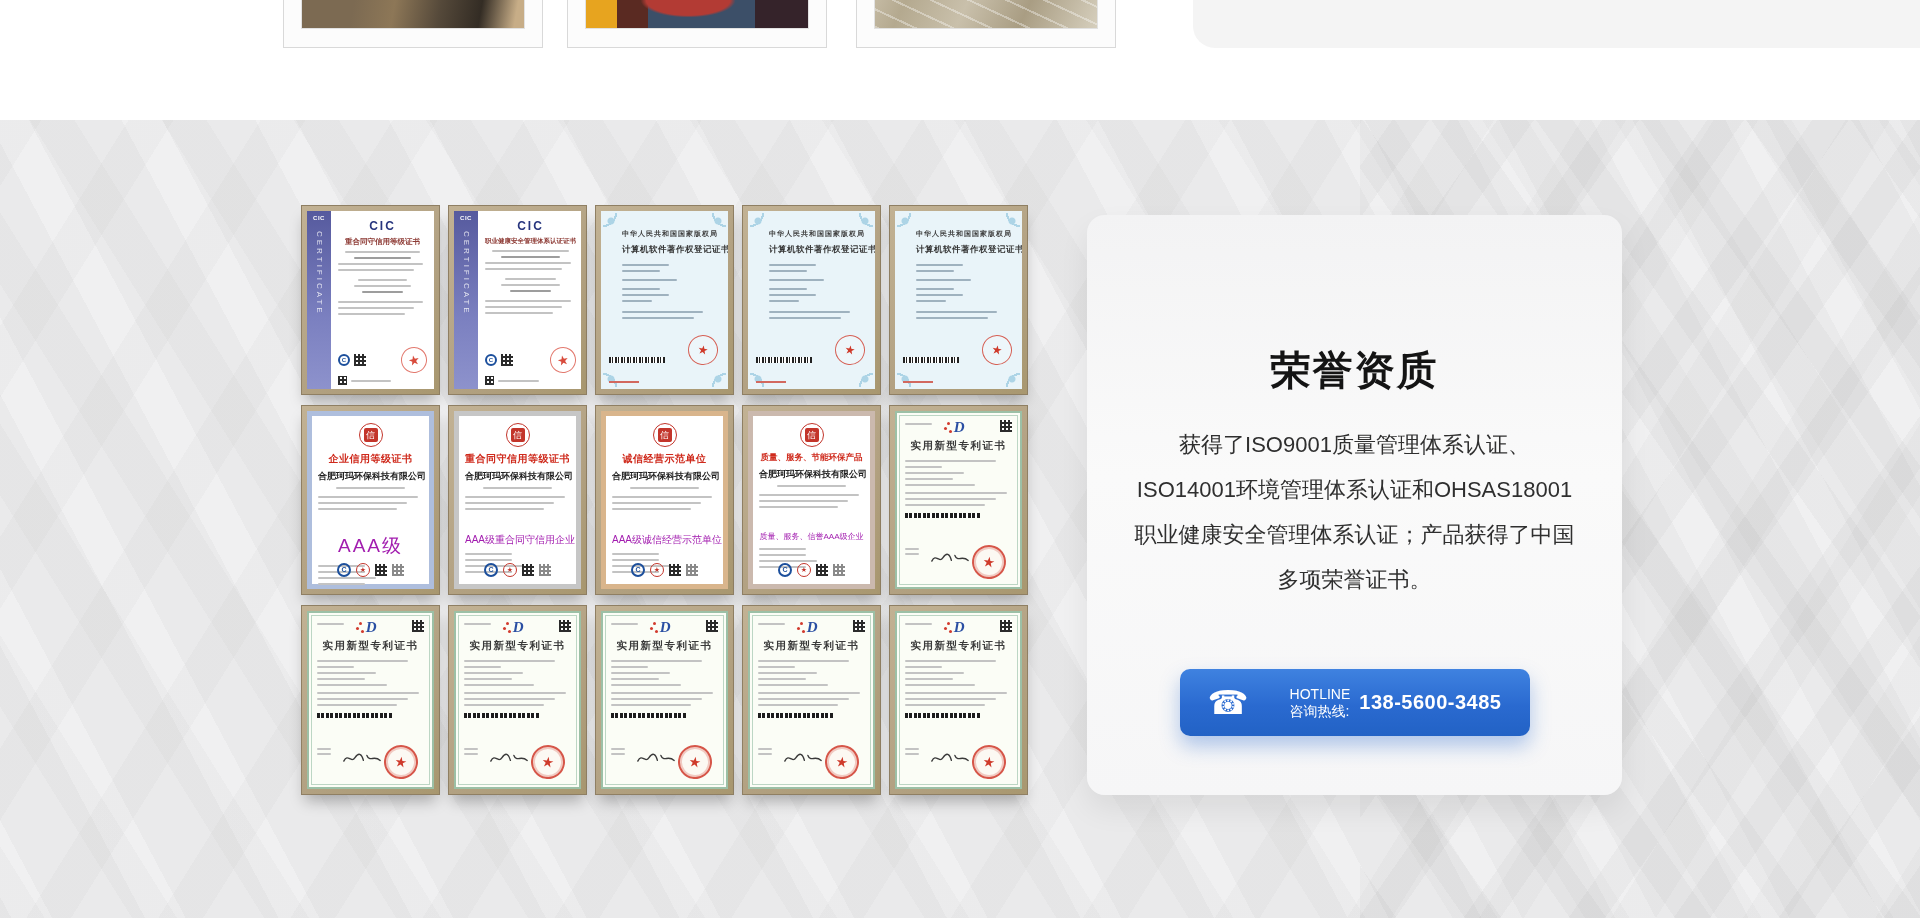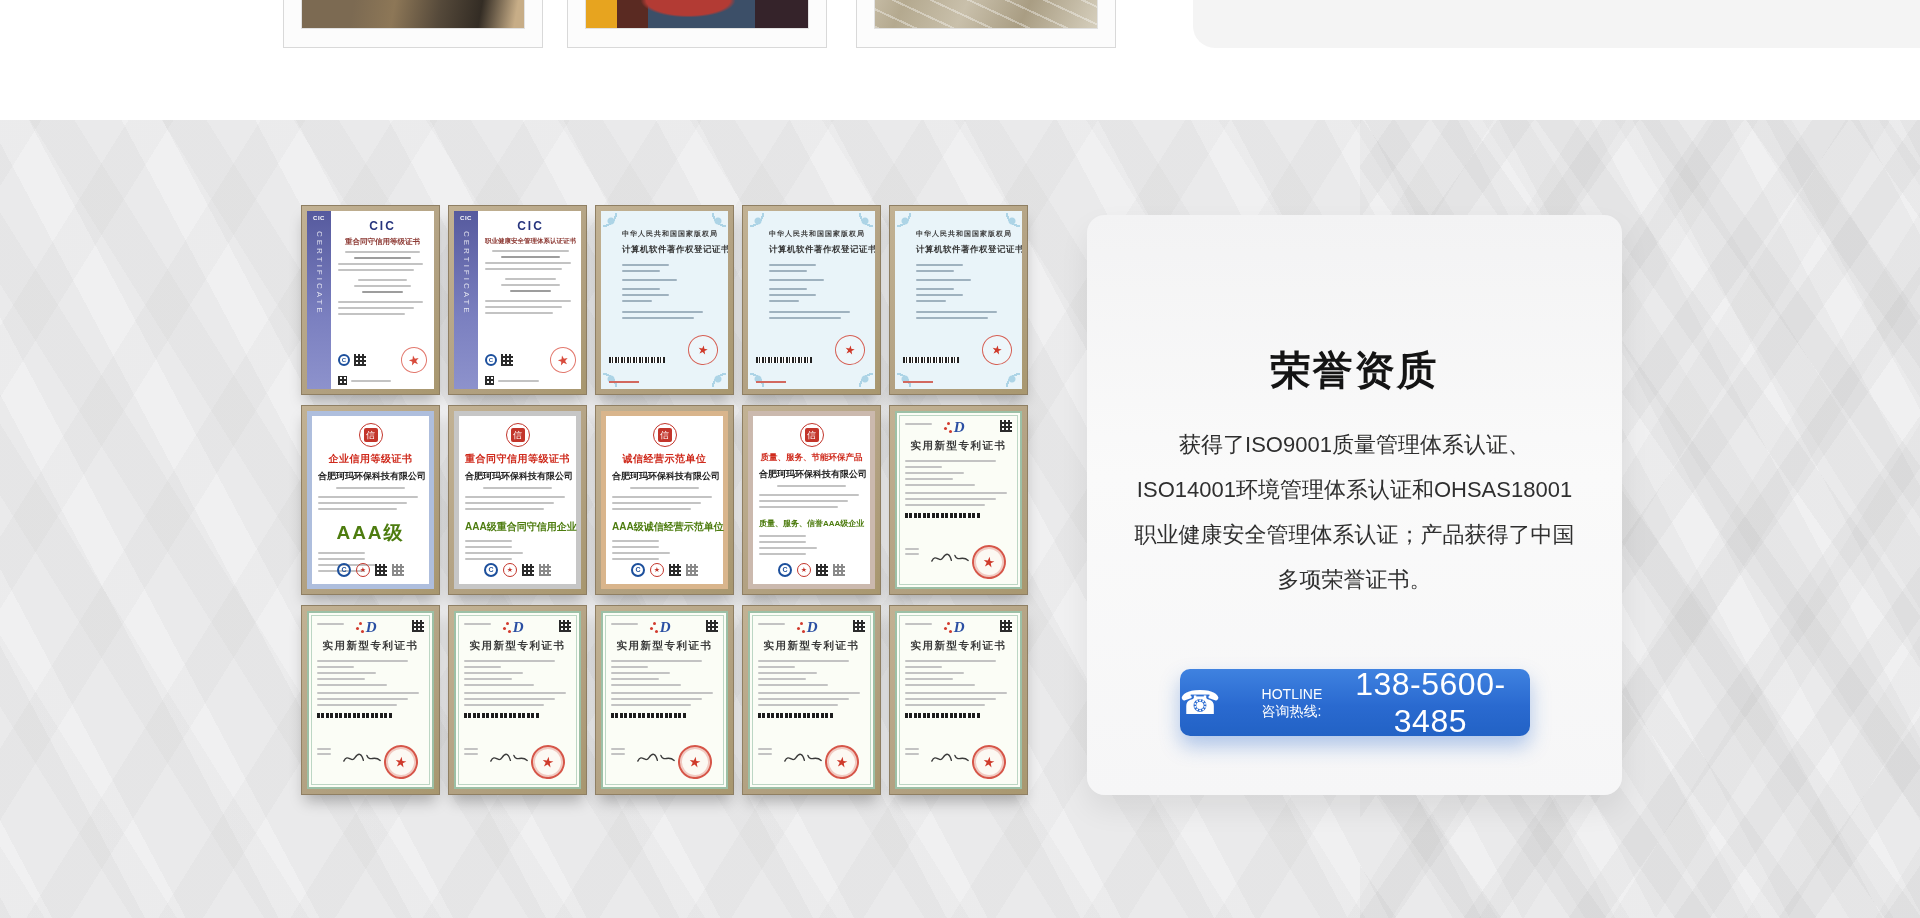--- a/index.html
+++ b/index.html
@@ -115,21 +115,21 @@
   .acc-rose .credit-inner { border-color:#cbb9ae; }
   .cemblem { width:24px; height:24px; margin:5px auto 0; border-radius:50%;
     border:1.5px solid #c3352b; display:flex; align-items:center; justify-content:center; }
   .cemblem span { width:14px; height:14px; background:#c3352b; color:#fff; font-size:9px;
     line-height:14px; text-align:center; border-radius:2px; }
   .credit-title { text-align:center; color:#cf2a1c; font-weight:bold; font-size:10px;
     margin-top:5px; white-space:nowrap; letter-spacing:.5px; }
   .credit-title.long { font-size:8.5px; letter-spacing:0; }
   .credit-company { text-align:center; color:#1c1c1c; font-weight:bold; font-size:9px;
     margin-top:4px; white-space:nowrap; }
-  .credit-grade { text-align:center; color:#4d7c0f; font-weight:bold; margin-top:10px; white-space:nowrap; }
+  .credit-grade { text-align:center; color:#a21caf; font-weight:normal; margin-top:23px; white-space:nowrap; }
   .g-big { font-size:19px; letter-spacing:2px; }
   .g-mid { font-size:10px; }
   .g-sm { font-size:8px; }
   .credit-foot { position:absolute; left:0; right:0; bottom:7px; display:flex;
     justify-content:center; align-items:center; gap:5px; }
   .medal { width:14px; height:14px; border-radius:50%; border:1.5px solid #c3352b;
     color:#c3352b; font-size:7px; display:flex; align-items:center; justify-content:center; }
   .mini-cic.credit { width:14px; height:14px; font-size:7px; line-height:10px; }
   .qr.lite { opacity:.55; }
 
@@ -173,21 +173,21 @@
     font-size:22px; color:#2f2f2f; line-height:45px; }
   .honor-desc div { white-space:nowrap; }
   .hotline-btn { position:absolute; left:50%; transform:translateX(-50%); top:454px;
     width:350px; height:67px; border:none; border-radius:10px; cursor:pointer;
     background:linear-gradient(180deg,#3f82e0 0%,#2a6ad0 55%,#2262c5 100%);
     box-shadow:0 10px 20px rgba(38,104,205,.35);
     display:flex; align-items:center; justify-content:center; gap:9px; color:#fff; }
   .phone-icon::before { content:"\260E"; font-size:33px; color:#fff; line-height:1; }
   .hotline-labels { display:flex; flex-direction:column; align-items:flex-start;
     line-height:17px; font-size:14px;margin-left:32px; }
-  .hotline-number { font-size:32px; font-weight:normal; letter-spacing:.5px; }
+  .hotline-number { font-size:20px; font-weight:bold; letter-spacing:.5px; }
 </style>
 </head>
 <body>
 
 <div class="top-band">
   <div class="photo-card pc1">
     <div class="photo ph1"></div>
   </div>
   <div class="photo-card pc2">
     <div class="photo ph2"></div>

